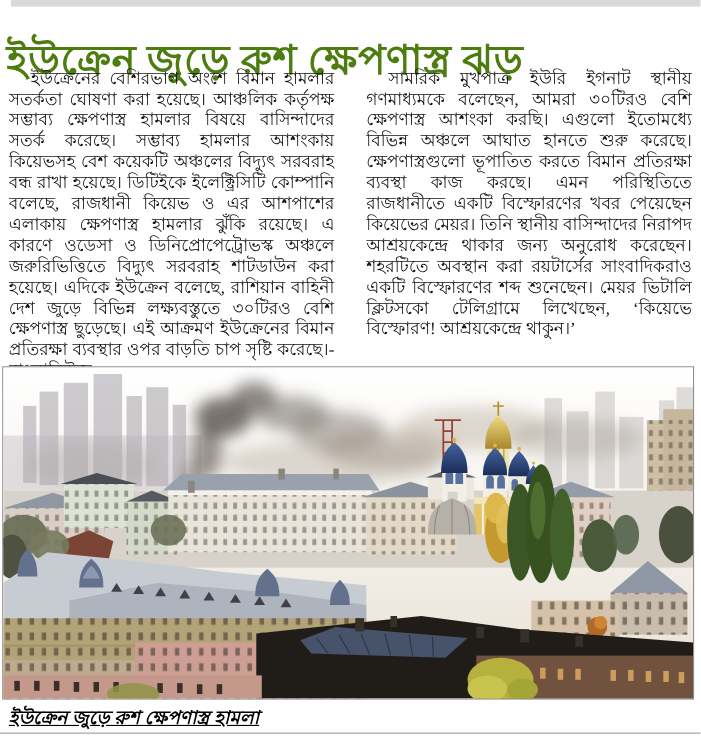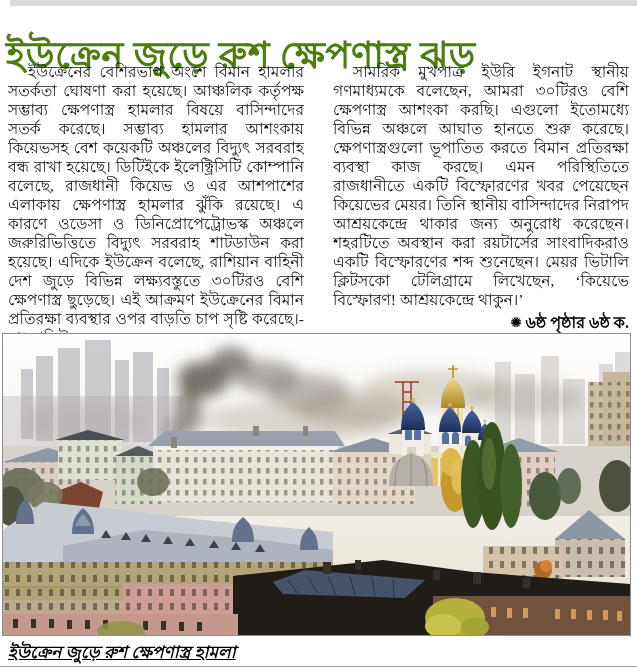--- a/index.html
+++ b/index.html
@@ -44,23 +44,20 @@
 <div class="topbar"></div>
 
 <h1 class="headline">ইউক্রেন জুড়ে রুশ ক্ষেপণাস্ত্র ঝড়</h1>
 
 <div class="columns">
   <div class="col">
     <p>ইউক্রেনের বেশিরভাগ অংশে বিমান হামলার সতর্কতা ঘোষণা করা হয়েছে। আঞ্চলিক কর্তৃপক্ষ সম্ভাব্য ক্ষেপণাস্ত্র হামলার বিষয়ে বাসিন্দাদের সতর্ক করেছে। সম্ভাব্য হামলার আশংকায় কিয়েভসহ বেশ কয়েকটি অঞ্চলের বিদ্যুৎ সরবরাহ বন্ধ রাখা হয়েছে। ডিটিইকে ইলেক্ট্রিসিটি কোম্পানি বলেছে, রাজধানী কিয়েভ ও এর আশপাশের এলাকায় ক্ষেপণাস্ত্র হামলার ঝুঁকি রয়েছে। এ কারণে ওডেসা ও ডিনিপ্রোপেট্রোভস্ক অঞ্চলে জরুরিভিত্তিতে বিদ্যুৎ সরবরাহ শাটডাউন করা হয়েছে। এদিকে ইউক্রেন বলেছে, রাশিয়ান বাহিনী দেশ জুড়ে বিভিন্ন লক্ষ্যবস্তুতে ৩০টিরও বেশি ক্ষেপণাস্ত্র ছুড়েছে। এই আক্রমণ ইউক্রেনের বিমান প্রতিরক্ষা ব্যবস্থার ওপর বাড়তি চাপ সৃষ্টি করেছে।-বাংলানিউজ</p>
   </div>
   <div class="col">
     <p>সামরিক মুখপাত্র ইউরি ইগনাট স্থানীয় গণমাধ্যমকে বলেছেন, আমরা ৩০টিরও বেশি ক্ষেপণাস্ত্র আশংকা করছি। এগুলো ইতোমধ্যে বিভিন্ন অঞ্চলে আঘাত হানতে শুরু করেছে। ক্ষেপণাস্ত্রগুলো ভূপাতিত করতে বিমান প্রতিরক্ষা ব্যবস্থা কাজ করছে। এমন পরিস্থিতিতে রাজধানীতে একটি বিস্ফোরণের খবর পেয়েছেন কিয়েভের মেয়র। তিনি স্থানীয় বাসিন্দাদের নিরাপদ আশ্রয়কেন্দ্রে থাকার জন্য অনুরোধ করেছেন। শহরটিতে অবস্থান করা রয়টার্সের সাংবাদিকরাও একটি বিস্ফোরণের শব্দ শুনেছেন। মেয়র ভিটালি ক্লিটসকো টেলিগ্রামে লিখেছেন, ‘কিয়েভে বিস্ফোরণ! আশ্রয়কেন্দ্রে থাকুন।’</p>
-    <div class="continuation">
-      <span class="marker">✺</span><span>৬ষ্ঠ পৃষ্ঠার ৬ষ্ঠ ক.</span>
-    </div>
   </div>
 </div>
 
 <div class="photo-frame">
   <svg viewBox="0 0 627 301" preserveAspectRatio="none">
     <defs>
       <linearGradient id="sky" x1="0" y1="0" x2="0" y2="1">
         <stop offset="0" stop-color="#ffffff"></stop>
         <stop offset="0.55" stop-color="#f3efe9"></stop>
         <stop offset="1" stop-color="#e7dfd2"></stop>

